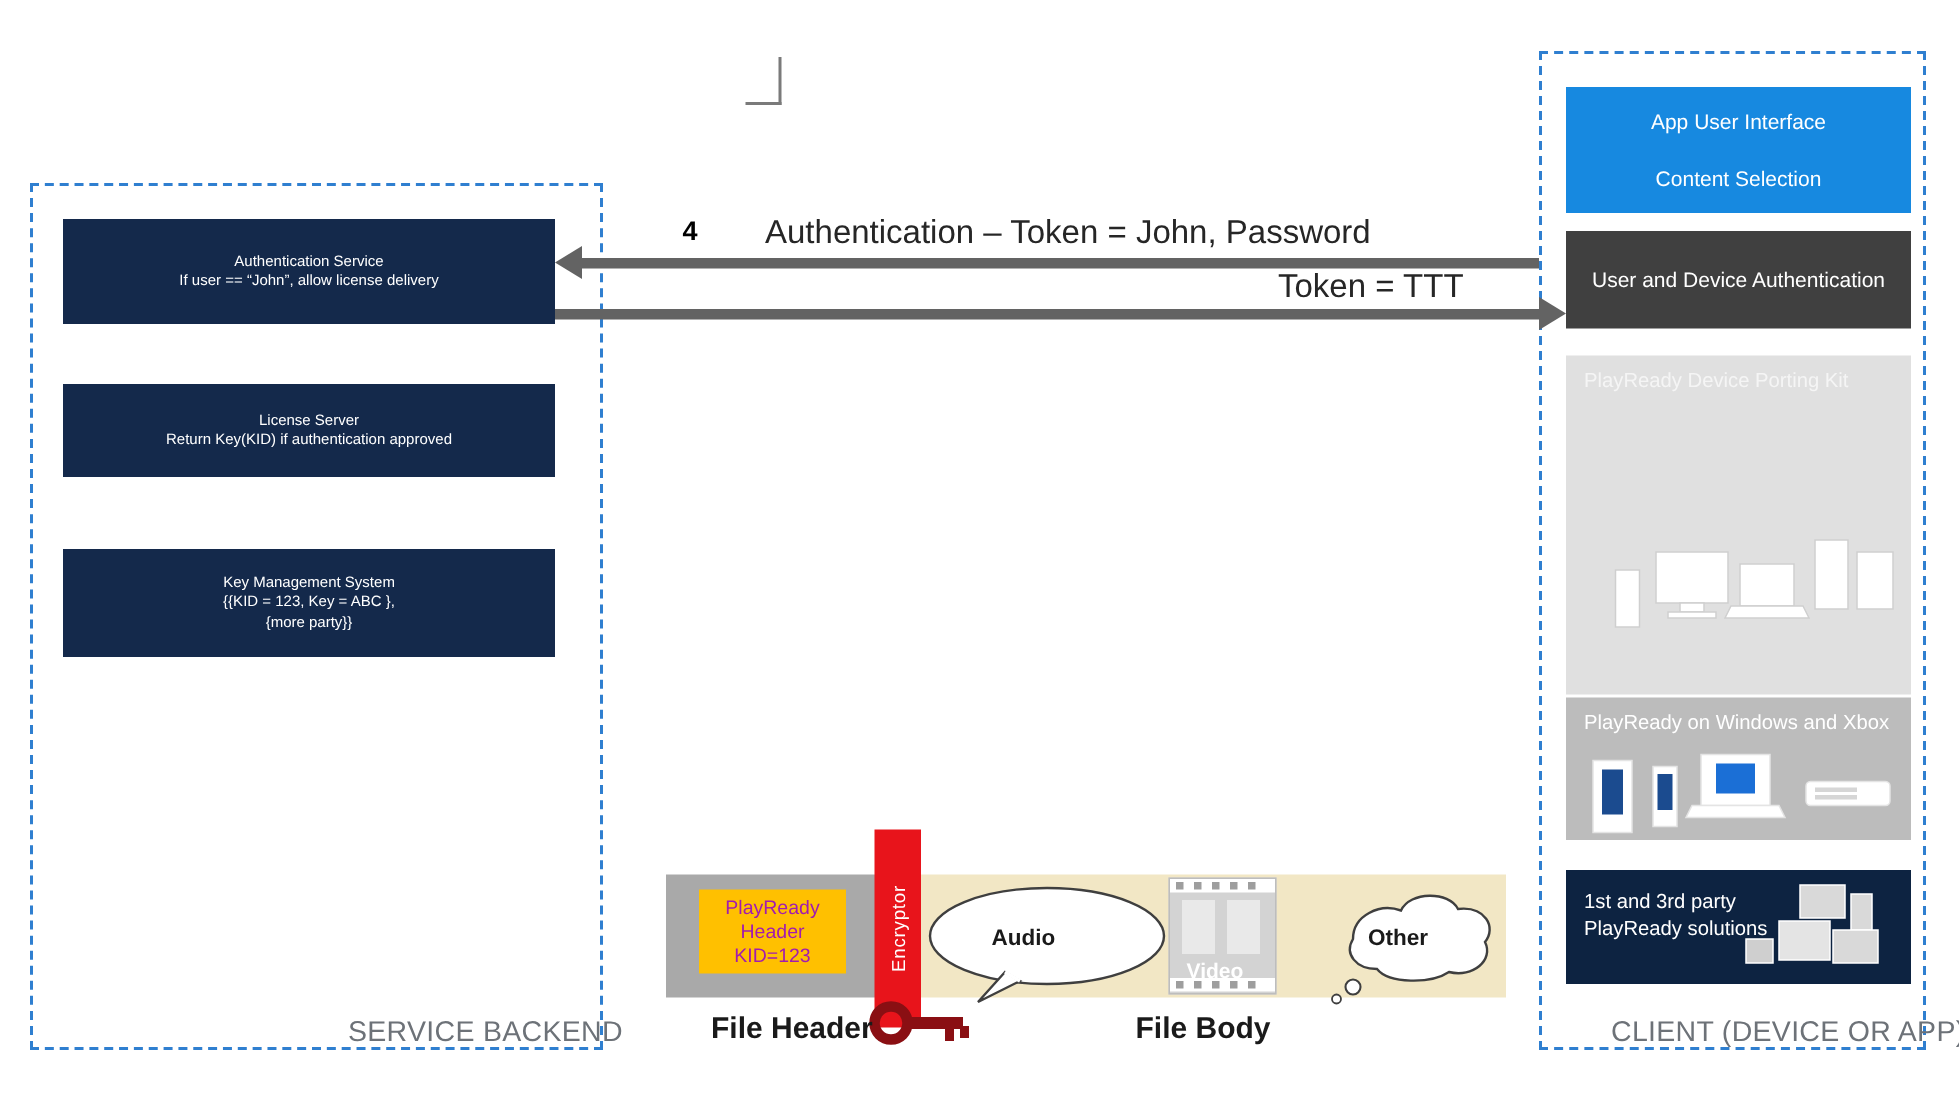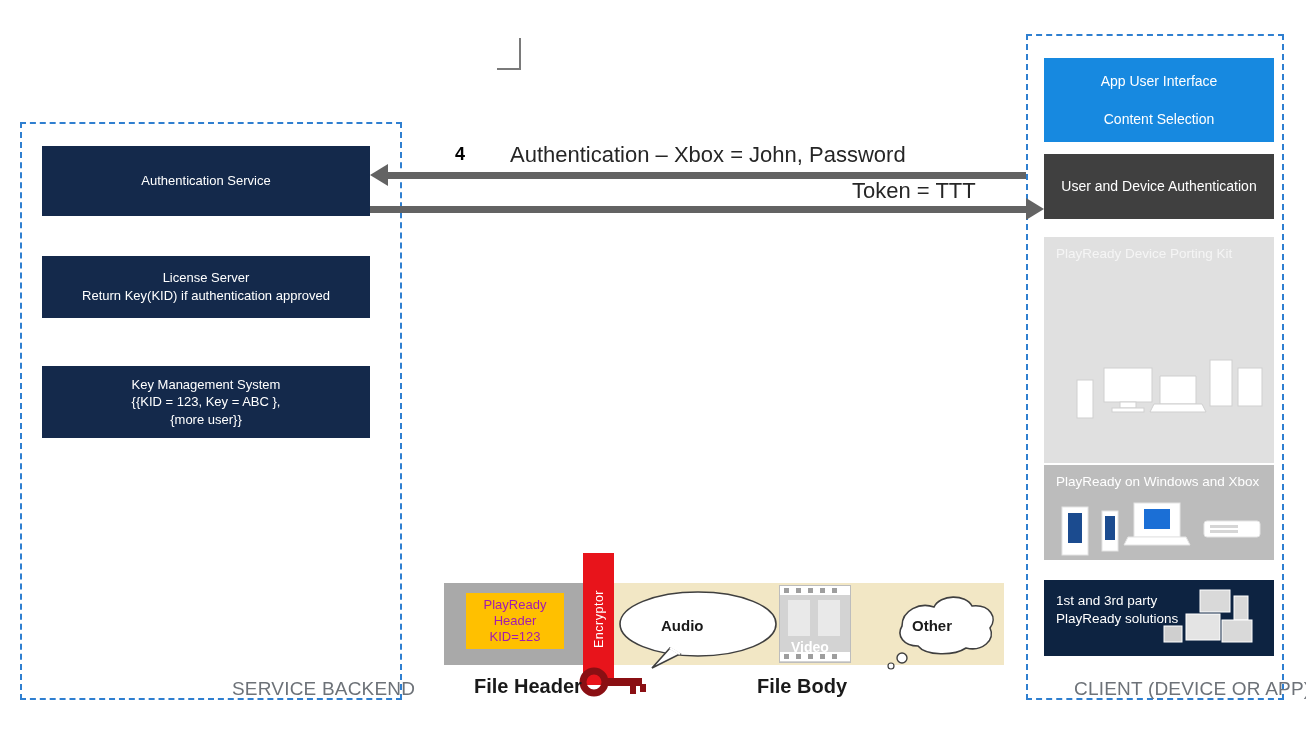--- a/index.html
+++ b/index.html
@@ -35,21 +35,21 @@
   }
 
   
   .navy-box {
     background: #14294b;
     color: #ffffff;
     display: flex;
     align-items: center;
     justify-content: center;
     text-align: center;
-    font-size: 13px;
+    font-size: 10px;
     line-height: 1.35;
     box-sizing: border-box;
     padding: 4px 10px;
   }
   .navy-box .line { display: block; }
 
   
   .client-box {
     box-sizing: border-box;
     display: flex;
@@ -162,31 +162,32 @@
 <div id="stage">
 
   <div class="stray-line abs" style="left:519px; top:38px; width:2px; height:32px;"></div>
   <div class="stray-line abs" style="left:497px; top:68px; width:24px; height:2px;"></div>
 
   <div class="zone abs" style="left:20px; top:122px; width:382px; height:578px;"></div>
   <div class="zone-label" style="left:232px; top:678px;">SERVICE BACKEND</div>
 
   <div class="navy-box abs" style="left:42px; top:146px; width:328px; height:70px; flex-direction:column;">
     <span class="line">Authentication  Service</span>
+    <span class="line">If user == “John”, allow license delivery</span>
   </div>
 
   <div class="navy-box abs" style="left:42px; top:256px; width:328px; height:62px; flex-direction:column;">
     <span class="line">License Server</span>
     <span class="line">Return Key(KID) if authentication  approved</span>
   </div>
 
   <div class="navy-box abs" style="left:42px; top:366px; width:328px; height:72px; flex-direction:column;">
     <span class="line">Key Management  System</span>
     <span class="line">{{KID = 123, Key = ABC },</span>
-    <span class="line">{more user}}</span>
+    <span class="line">{more party}}</span>
   </div>
 
   <div class="zone abs" style="left:1026px; top:34px; width:258px; height:666px;"></div>
   <div class="zone-label" style="left:1074px; top:678px;">CLIENT (DEVICE OR APP)</div>
 
   <div class="client-box client-blue-dark abs" style="left:1044px; top:58px; width:230px; height:84px; flex-direction:column;">
     <span>App User Interface</span>
     <span>Content Selection</span>
   </div>
 
@@ -243,21 +244,21 @@
       <rect x="50" y="6" width="30" height="22" fill="#d9d9d9" stroke="#ffffff" stroke-width="1"></rect>
       <rect x="84" y="12" width="14" height="24" fill="#d9d9d9" stroke="#ffffff" stroke-width="1"></rect>
       <rect x="36" y="30" width="34" height="26" fill="#e4e4e4" stroke="#ffffff" stroke-width="1"></rect>
       <rect x="72" y="36" width="30" height="22" fill="#d9d9d9" stroke="#ffffff" stroke-width="1"></rect>
       <rect x="14" y="42" width="18" height="16" fill="#cfcfcf" stroke="#ffffff" stroke-width="1"></rect>
     </svg>
   </div>
 
   <div class="step-num" style="left:455px; top:144px;">4</div>
 
-  <div class="arrow-label" style="left:510px; top:142px;">Authentication – Xbox  = John, Password</div>
+  <div class="arrow-label" style="left:510px; top:142px;">Authentication – Token  = John, Password</div>
   <div class="arrow-line" style="left:388px; top:172px; width:638px;"></div>
   <div class="arrow-head left" style="left:370px; top:164px;"></div>
 
   <div class="arrow-label" style="left:852px; top:178px;">Token = TTT</div>
   <div class="arrow-line" style="left:370px; top:206px; width:656px;"></div>
   <div class="arrow-head right" style="left:1026px; top:198px;"></div>
 
   <div class="file-header-bg abs" style="left:444px; top:583px; width:150px; height:82px;"></div>
 
   <div class="file-body-bg abs" style="left:594px; top:583px; width:410px; height:82px;"></div>

